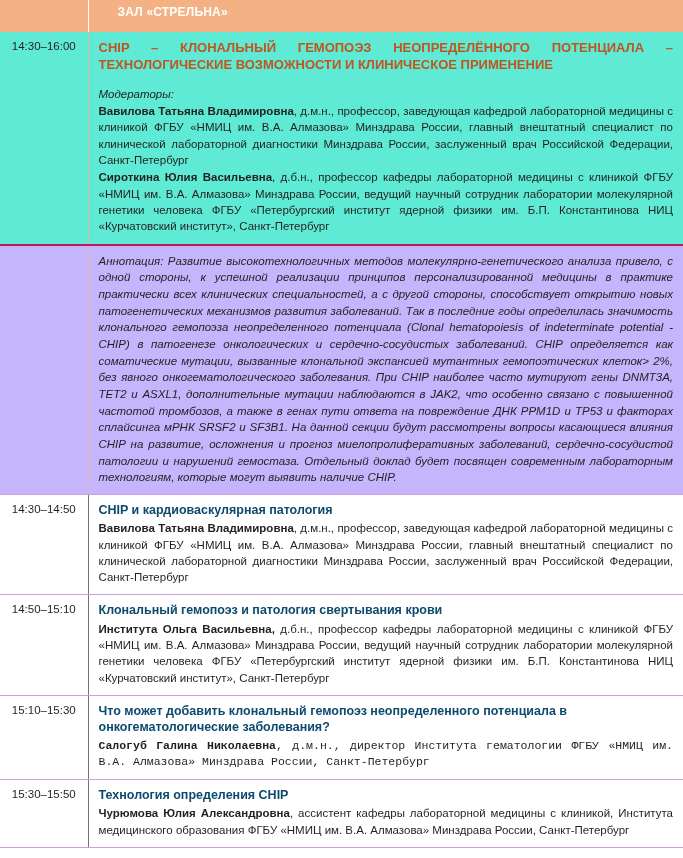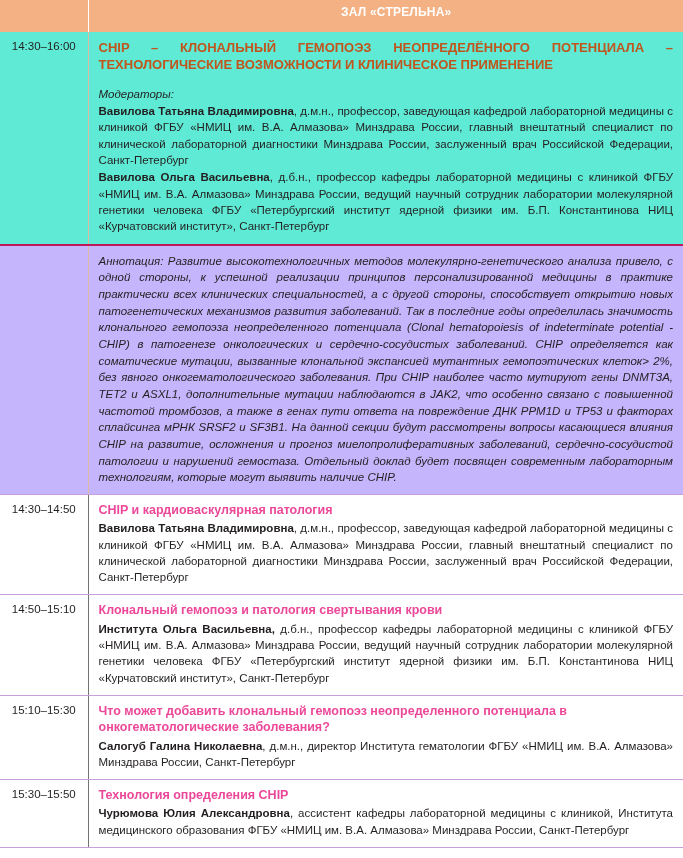--- a/index.html
+++ b/index.html
@@ -56,21 +56,21 @@
     color: #ffffff;
     font-weight: bold;
     font-size: 12px;
     height: 22px;
     padding: 5px 8px;
   }
   .row-hall .hall-blank {
     border-right: 1px solid #ffffff;
   }
   .row-hall .hall-label {
-    text-align: center;
+    text-align: left;
     letter-spacing: .2px;
     padding-left: 29px;
   }
 
   
   .sess td {
     border-bottom: 1.5px solid #c9a0dc;
     border-top: 0;
   }
   .sess .time {
@@ -107,21 +107,21 @@
     color: #c0551d;
     font-weight: bold;
     font-size: 13px;
     line-height: 1.33;
     text-align: justify;
     text-justify: inter-word;
     text-transform: none;
     margin: 0 0 0 0;
   }
   .title-sub {
-    color: #ec4899;
+    color: #0c4a6e;
     font-weight: bold;
     font-size: 12.5px;
     line-height: 1.3;
     margin: 0 0 2px 0;
   }
   .mod-label {
     font-style: italic;
     font-size: 11.5px;
     margin: 12px 0 1px 0;
     color: #231f20;
@@ -139,21 +139,21 @@
     font-style: italic;
     font-size: 11.5px;
     line-height: 1.45;
     text-align: justify;
     text-justify: inter-word;
     margin: 0;
     color: #231f20;
   }
   .abstract .lead { font-style: italic; }
 
-  .justify { text-align: justify; text-justify: inter-word; }
+  .justify { text-align: justify; text-justify: inter-word; font-family: Liberation Mono, monospace; }
 </style>
 </head>
 <body>
 
 <table class="schedule">
   <colgroup>
     <col class="col-time">
     <col class="col-body">
   </colgroup>
   <tbody>
@@ -163,21 +163,21 @@
       <td class="hall-blank"></td>
       <td class="hall-label">ЗАЛ «СТРЕЛЬНА»</td>
     </tr>
 
     <tr class="sess sess-head">
       <td class="time">14:30–16:00</td>
       <td class="body">
         <p class="title-main">CHIP – КЛОНАЛЬНЫЙ ГЕМОПОЭЗ НЕОПРЕДЕЛЁННОГО ПОТЕНЦИАЛА – ТЕХНОЛОГИЧЕСКИЕ ВОЗМОЖНОСТИ И КЛИНИЧЕСКОЕ ПРИМЕНЕНИЕ</p>
         <p class="mod-label">Модераторы:</p>
         <p class="person"><b>Вавилова Татьяна Владимировна</b><span>, д.м.н., профессор, заведующая кафедрой лабораторной медицины с клиникой ФГБУ «НМИЦ им. В.А. Алмазова» Минздрава России, главный внештатный специалист по клинической лабораторной диагностики Минздрава России, заслуженный врач Российской Федерации, Санкт-Петербург</span></p>
-        <p class="person"><b>Вавилова Ольга Васильевна</b><span>, д.б.н., профессор кафедры лабораторной медицины с клиникой ФГБУ «НМИЦ им. В.А. Алмазова» Минздрава России, ведущий научный сотрудник лаборатории молекулярной генетики человека ФГБУ «Петербургский институт ядерной физики им. Б.П. Константинова НИЦ «Курчатовский институт», Санкт-Петербург</span></p>
+        <p class="person"><b>Сироткина Юлия Васильевна</b><span>, д.б.н., профессор кафедры лабораторной медицины с клиникой ФГБУ «НМИЦ им. В.А. Алмазова» Минздрава России, ведущий научный сотрудник лаборатории молекулярной генетики человека ФГБУ «Петербургский институт ядерной физики им. Б.П. Константинова НИЦ «Курчатовский институт», Санкт-Петербург</span></p>
       </td>
     </tr>
 
     <tr class="sess sess-abs">
       <td class="time"></td>
       <td class="body">
         <p class="abstract"><span class="lead">Аннотация:</span><span> Развитие высокотехнологичных методов молекулярно-генетического анализа привело, с одной стороны, к успешной реализации принципов персонализированной медицины в практике практически всех клинических специальностей, а с другой стороны, способствует открытию новых патогенетических механизмов развития заболеваний. Так в последние годы определилась значимость клонального гемопоэза неопределенного потенциала (Clonal hematopoiesis of indeterminate potential - CHIP) в патогенезе онкологических и сердечно-сосудистых заболеваний. CHIP определяется как соматические мутации, вызванные клональной экспансией мутантных гемопоэтических клеток&gt; 2%, без явного онкогематологического заболевания. При CHIP наиболее часто мутируют гены DNMT3A, TET2 и ASXL1, дополнительные мутации наблюдаются в JAK2, что особенно связано с повышенной частотой тромбозов, а также в генах пути ответа на повреждение ДНК PPM1D и TP53 и факторах сплайсинга мРНК SRSF2 и SF3B1. На данной секции будут рассмотрены вопросы касающиеся влияния CHIP на развитие, осложнения и прогноз миелопролиферативных заболеваний, сердечно-сосудистой патологии и нарушений гемостаза. Отдельный доклад будет посвящен современным лабораторным технологиям, которые могут выявить наличие CHIP.</span></p>
       </td>
     </tr>
 

